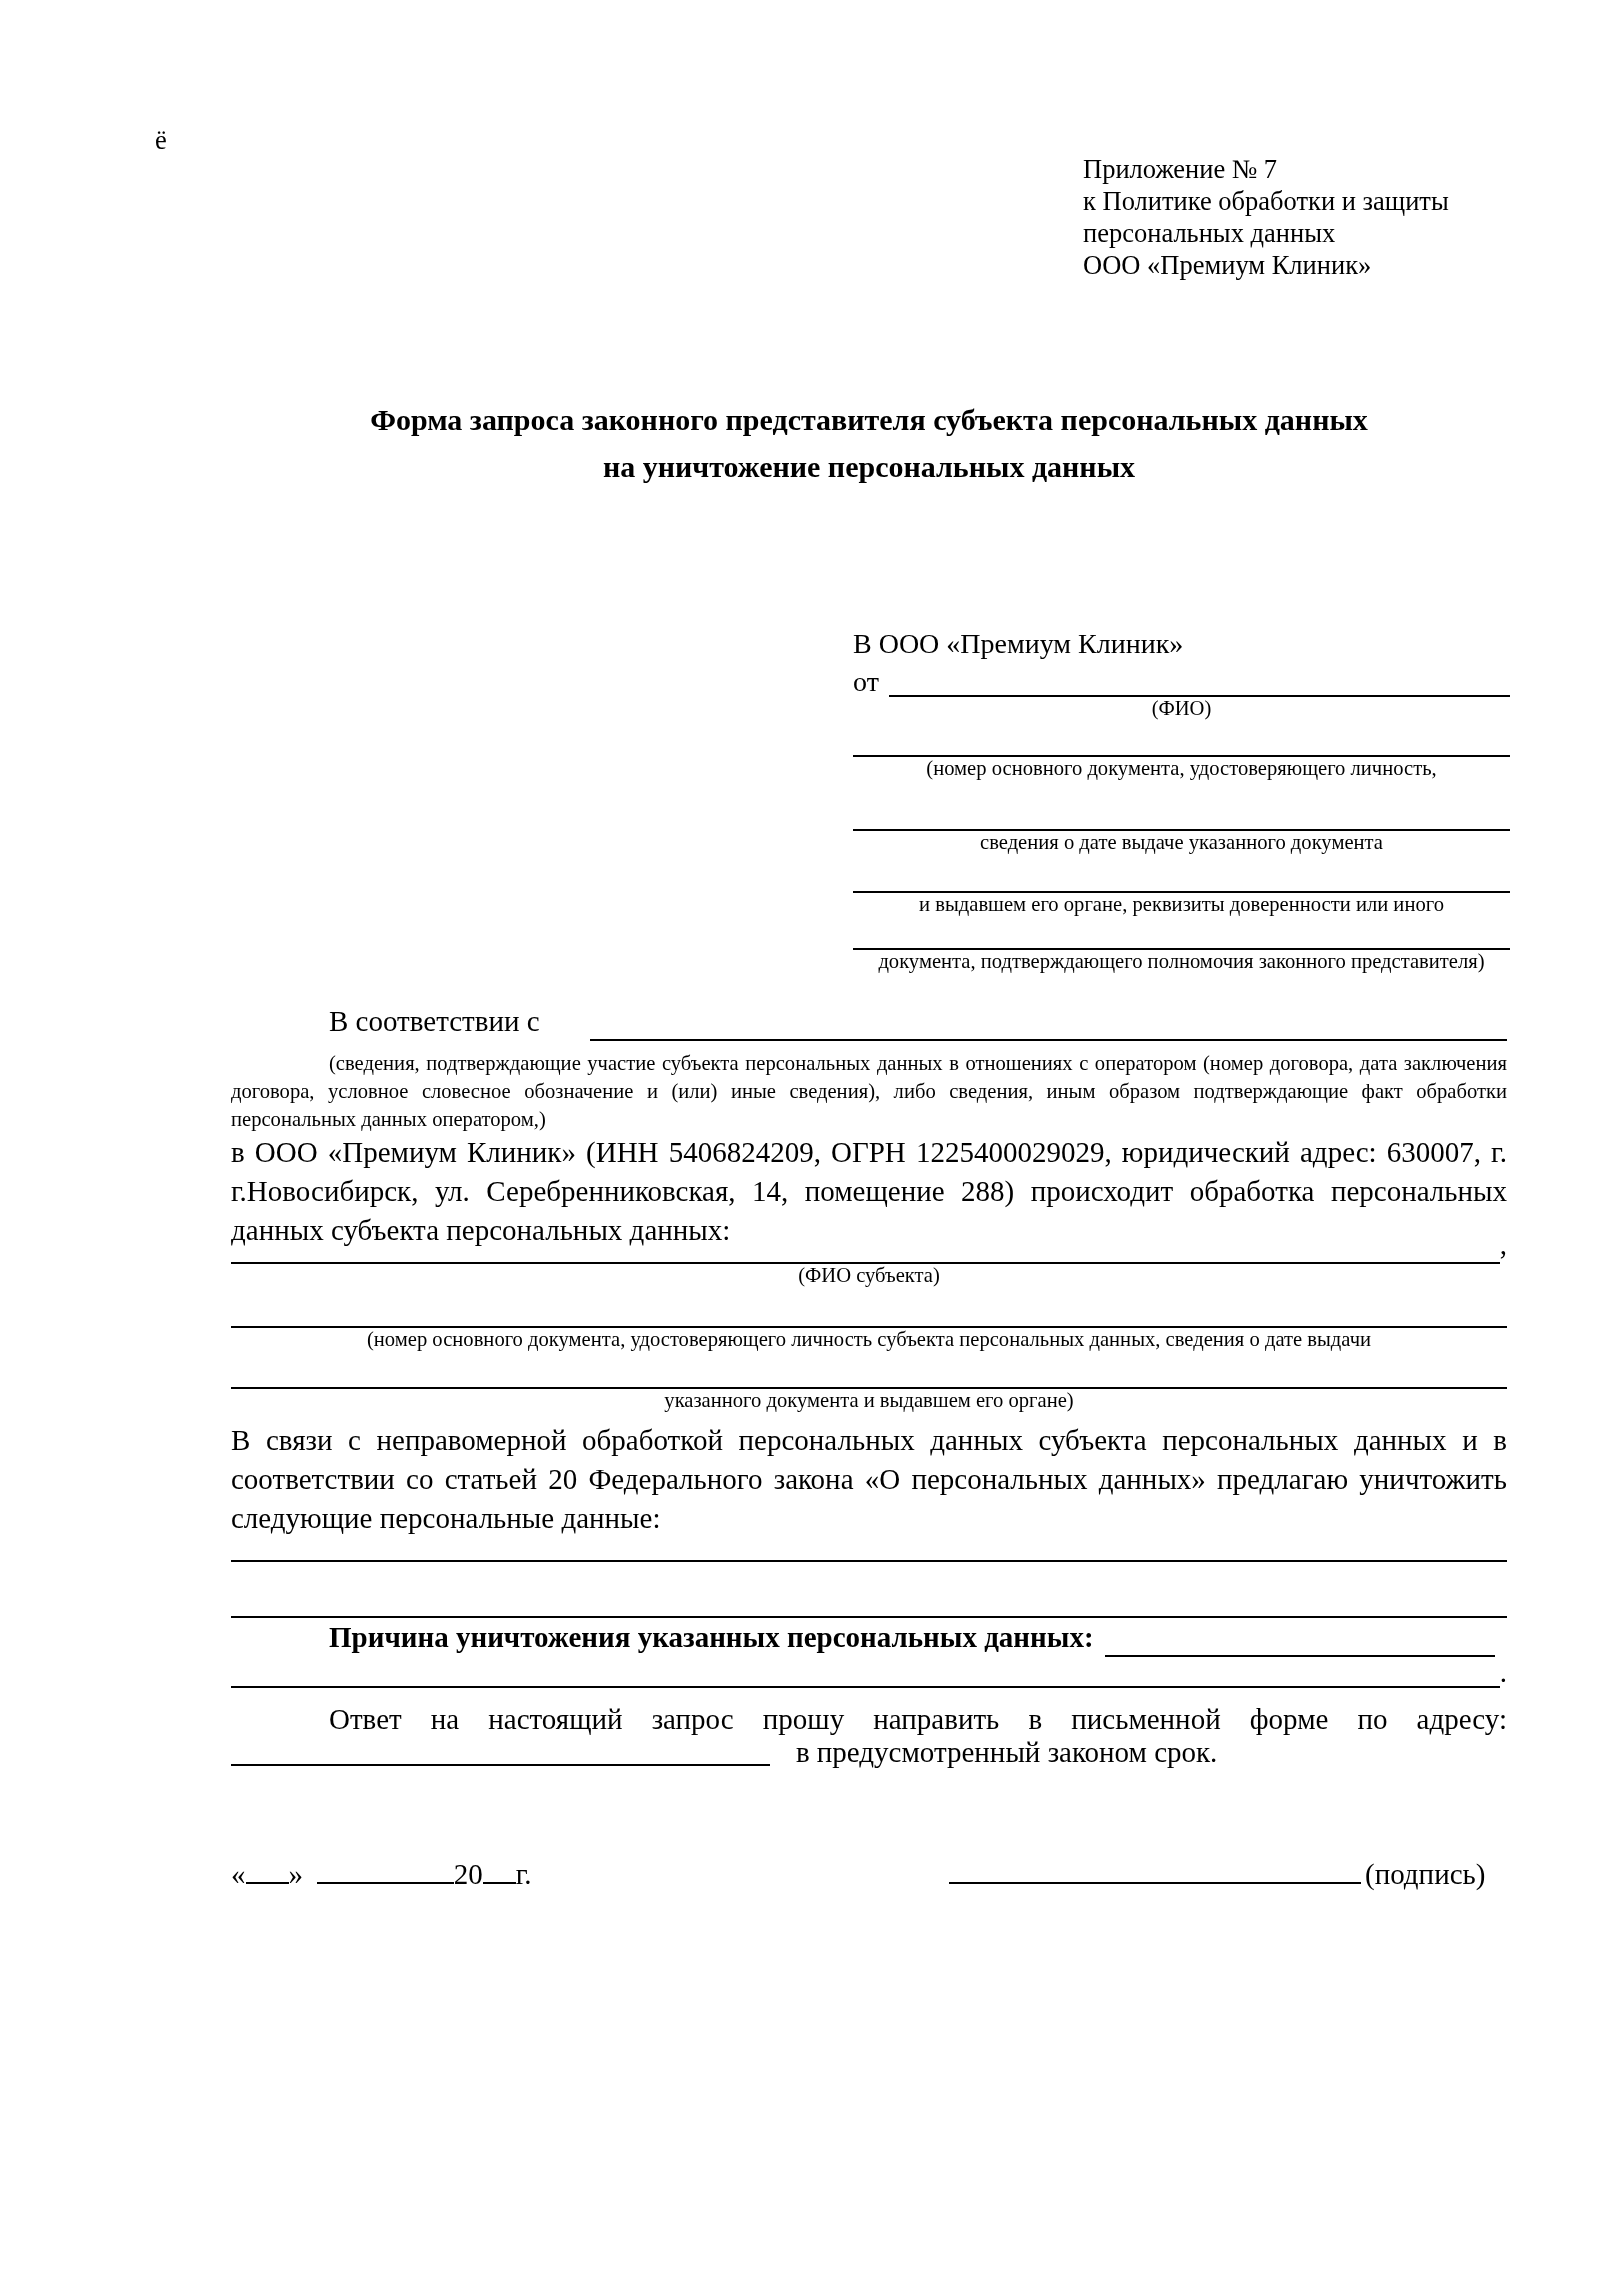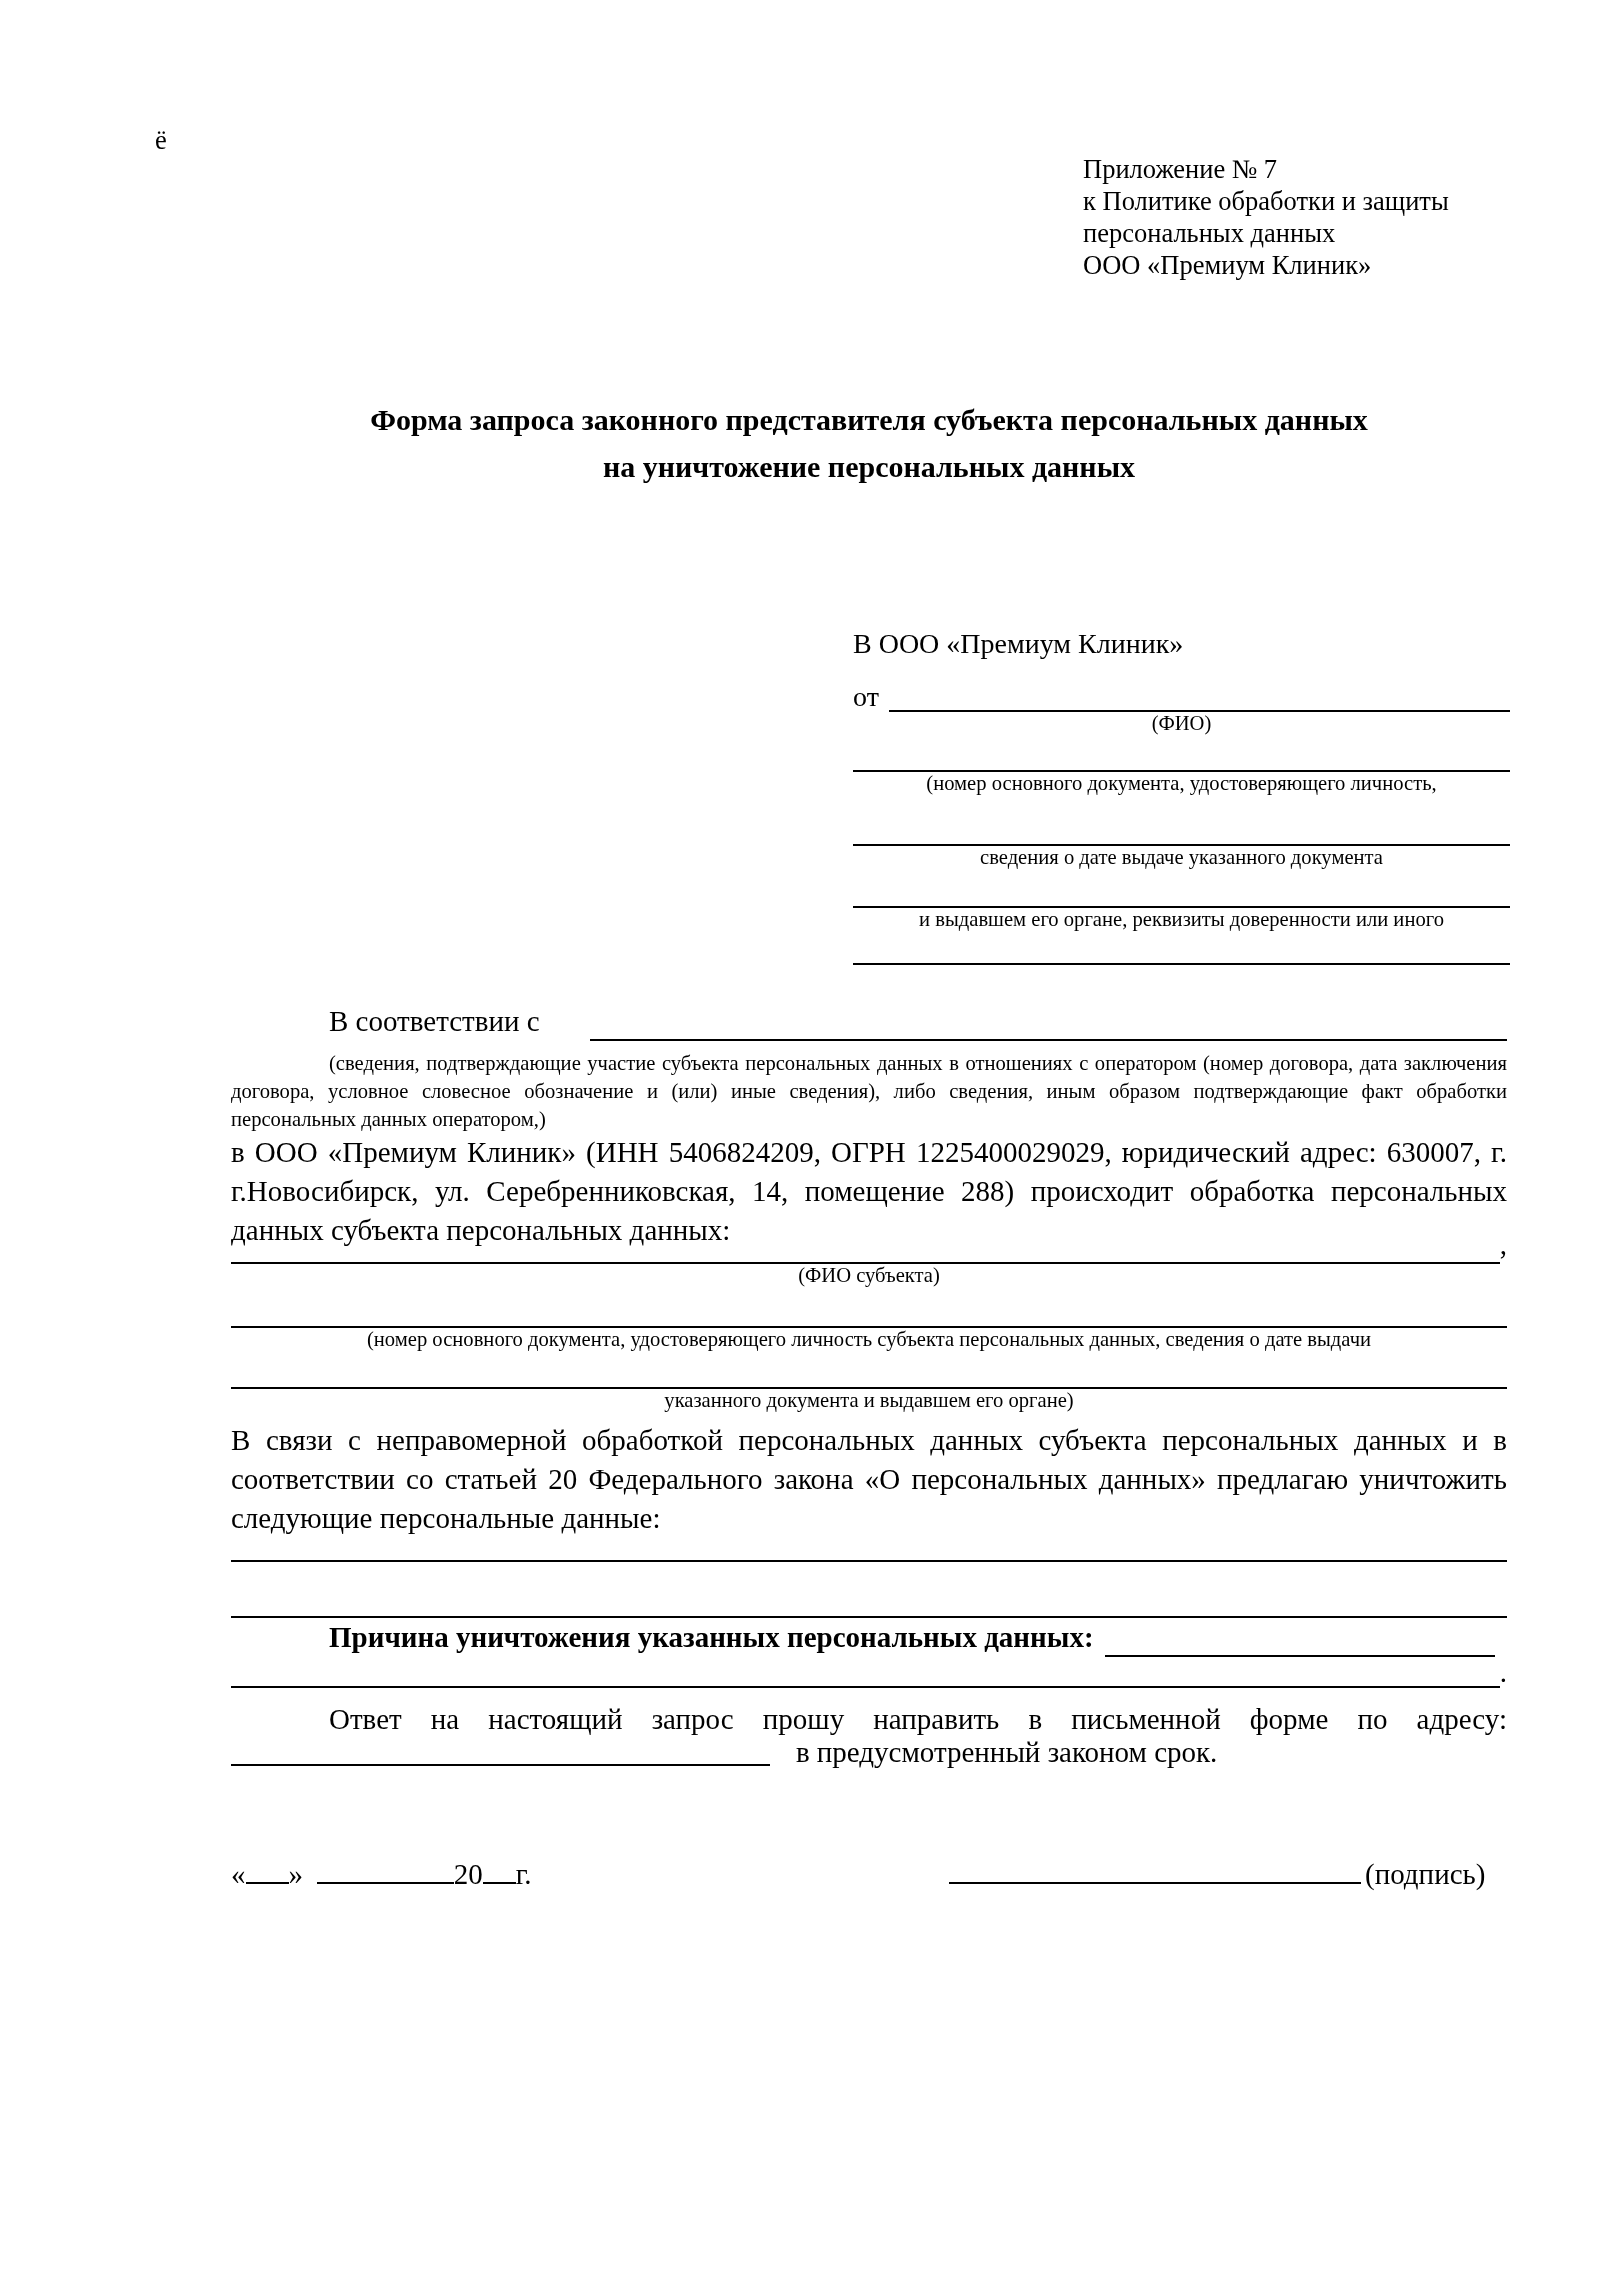--- a/index.html
+++ b/index.html
@@ -20,21 +20,21 @@
   .hdr { position: absolute; left: 1083px; top: 153px; width: 436px; font-size: 26.5px; line-height: 32px; }
 
   
   .title {
     position: absolute; left: 231px; top: 396px; width: 1276px;
     text-align: center; font-weight: 700; font-size: 30px; line-height: 47px;
   }
 
   
   .addr { position: absolute; left: 853px; top: 626px; width: 657px; font-size: 28px; line-height: 35px; font-family: Liberation Serif, serif; }
-  .from-row { display: flex; align-items: flex-end; height: 31px; margin-top: 20px; }
+  .from-row { display: flex; align-items: flex-end; height: 31px; margin-top: 5px; }
   .from-row .lbl { line-height: 31px; }
   .ulf { flex: 1 1 auto; height: 1px; border-bottom: 2.9px solid #000; margin-left: 9.8px; }
   .cap { font-size: 20.6px; line-height: 23.5px; text-align: center; }
   .fline { border-bottom: 2.9px solid #000; }
   .f1 { height: 34px; } .f2 { height: 49px; } .f3 { height: 36px; } .f4 { height: 32px; }
 
   
   .bodyc { position: absolute; left: 231px; top: 1002px; width: 1276px; font-size: 29px; line-height: 39px; }
   .accord-row { display: flex; align-items: flex-end; height: 39px; gap: 39px; }
   .accord-lead { margin-left: 98px; white-space: nowrap; }
@@ -98,20 +98,21 @@
       <div class="ulf"></div>
     </div>
     <div class="cap">(ФИО)</div>
     <div class="fline f1"></div>
     <div class="cap">(номер основного документа, удостоверяющего личность,</div>
     <div class="fline f2"></div>
     <div class="cap">сведения о дате выдаче указанного документа</div>
     <div class="fline f3"></div>
     <div class="cap">и выдавшем его органе, реквизиты доверенности или иного</div>
     <div class="fline f4"></div>
+    <div class="cap">документа, подтверждающего полномочия законного представителя)</div>
   </div>
 
   <div class="bodyc">
     <div class="accord-row">
       <span class="accord-lead">В соответствии с</span>
       <div class="ulf"></div>
     </div>
     <div class="note">(сведения, подтверждающие участие субъекта персональных данных в отношениях с оператором (номер договора, дата заключения договора, условное словесное обозначение и (или) иные сведения), либо сведения, иным образом подтверждающие факт обработки персональных данных оператором,)</div>
     <div class="opara">в ООО «Премиум Клиник» (ИНН 5406824209, ОГРН 1225400029029, юридический адрес: 630007, г. г.Новосибирск, ул. Серебренниковская, 14, помещение 288) происходит обработка персональных данных субъекта персональных данных:</div>
 

